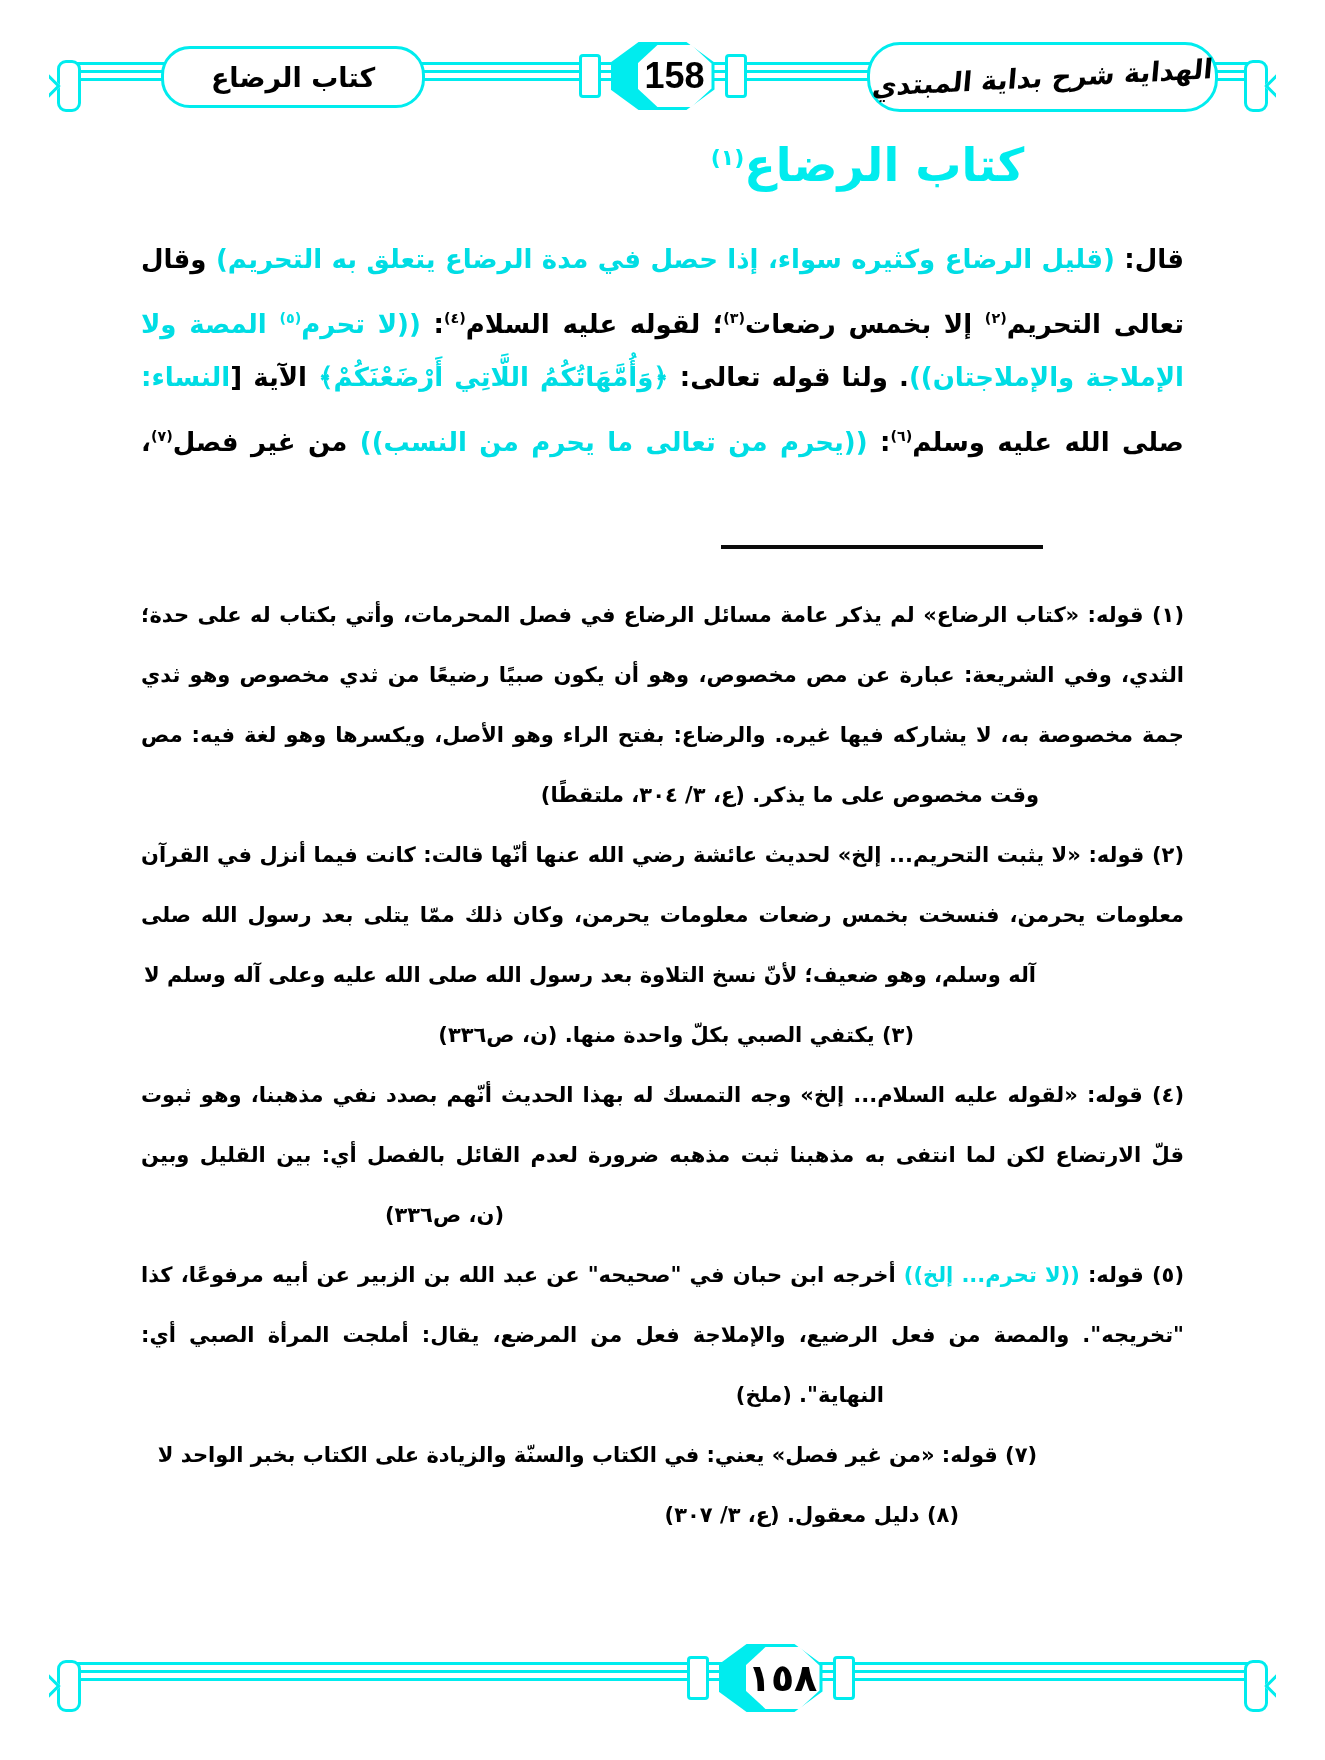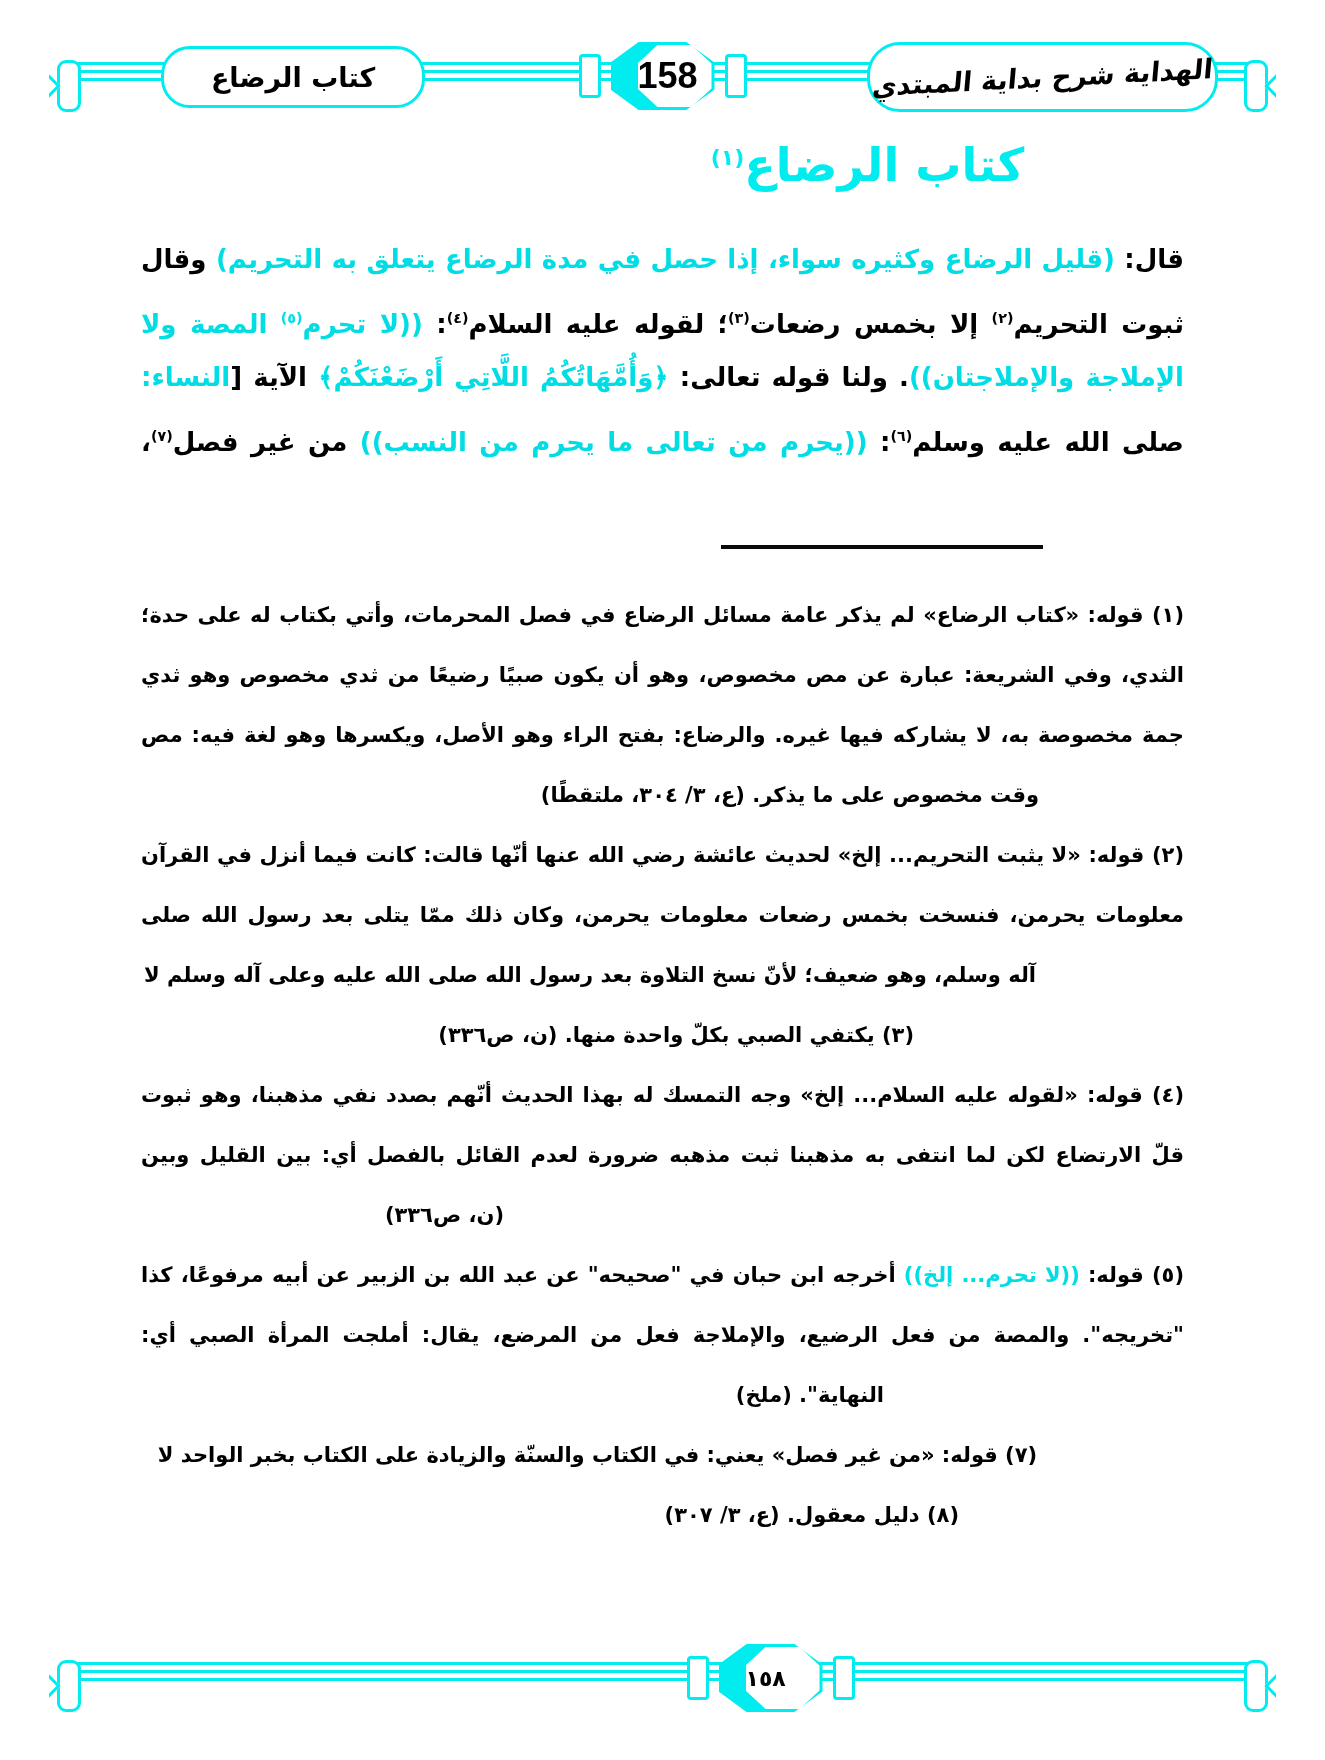--- a/index.html
+++ b/index.html
@@ -27,23 +27,23 @@
   .cart-right { right:58px; top:6px; width:345px; height:64px; border-radius:33px; font-size:27px; }
   .cart-right .calligraphy { transform:rotate(-3deg) skewX(-8deg); letter-spacing:-1px; }
   .medallion { position:absolute; top:6px; left:50%; transform:translateX(-50%);
                display:flex; align-items:center; gap:10px; }
   .conn { width:16px; height:38px; border:3px solid var(--accent); border-radius:4px; background:#fff; }
   .oct  { position:relative; width:104px; height:68px; }
   .oct .o-out { position:absolute; inset:0; background:var(--accent);
         clip-path:polygon(27% 0%,73% 0%,100% 30%,100% 70%,73% 100%,27% 100%,0% 70%,0% 30%); }
   .oct .o-in  { position:absolute; inset:3px; background:#fff;
         clip-path:polygon(27% 0%,73% 0%,100% 30%,100% 70%,73% 100%,27% 100%,0% 70%,0% 30%);
-        display:flex; align-items:center; justify-content:flex-end;margin-left:24px; }
+        display:flex; align-items:center; justify-content:center;margin-left:24px; }
   .pageno-latin  { font-family:"Liberation Sans", sans-serif; font-weight:bold; font-size:36px; }
-  .pageno-arabic { font-weight:bold; font-size:22px; }
+  .pageno-arabic { font-weight:bold; font-size:38px; }
   
   .doc-title {
     position:absolute; top:138px; left:50%; transform:translateX(calc(-50% + 205px));
     color:var(--accent); font-size:46px; font-weight:bold; white-space:nowrap;
   }
   .doc-title .sup { font-size:22px; vertical-align:super; }
   
   .body-text { position:absolute; top:230px; right:92px; left:92px; }
   .bline {
     height:59px; line-height:59px; overflow:hidden;
@@ -101,21 +101,21 @@
       <span class="calligraphy">الهداية شرح بداية المبتدي</span>
     </div>
   </div>
 
   <div class="doc-title">
     <span>كتاب الرضاع</span><span class="sup">(١)</span>
   </div>
 
   <div class="body-text" id="body-text">
       <div class="bline"><span class="ink">قال: </span><span class="cy">(قليل الرضاع وكثيره سواء، إذا حصل في مدة الرضاع يتعلق به التحريم)</span><span class="ink"> وقال الشافعي: لا</span></div>
-      <div class="bline"><span class="ink">ثبوت التحريم</span><span class="ink sup">(٢)</span><span class="ink"> إلا بخمس رضعات</span><span class="ink sup">(٣)</span><span class="ink">؛ لقوله عليه السلام</span><span class="ink sup">(٤)</span><span class="ink">: </span><span class="cy">((لا تحرم</span><span class="cy sup">(٥)</span><span class="cy"> المصة ولا المصتان ولا</span></div>
+      <div class="bline"><span class="ink">تعالى التحريم</span><span class="ink sup">(٢)</span><span class="ink"> إلا بخمس رضعات</span><span class="ink sup">(٣)</span><span class="ink">؛ لقوله عليه السلام</span><span class="ink sup">(٤)</span><span class="ink">: </span><span class="cy">((لا تحرم</span><span class="cy sup">(٥)</span><span class="cy"> المصة ولا المصتان ولا</span></div>
       <div class="bline"><span class="cy">الإملاجة والإملاجتان))</span><span class="ink">. ولنا قوله تعالى: </span><span class="cy">﴿وَأُمَّهَاتُكُمُ اللَّاتِي أَرْضَعْنَكُمْ﴾</span><span class="ink"> الآية [</span><span class="cy">النساء: ٢٣</span><span class="ink">]، وقوله</span></div>
       <div class="bline"><span class="ink">صلى الله عليه وسلم</span><span class="ink sup">(٦)</span><span class="ink">: </span><span class="cy">((يحرم من تعالى ما يحرم من النسب))</span><span class="ink"> من غير فصل</span><span class="ink sup">(٧)</span><span class="ink">، ولأنّ الحرمة</span></div>
     </div>
 
   <div class="fn-rule"></div>
 
   <div class="footnotes" id="footnotes">
       <div class="fline"><span class="ink">(١) قوله: «كتاب الرضاع» </span><span class="ink">لم يذكر عامة مسائل الرضاع في فصل المحرمات، وأتي بكتاب له على حدة؛ لما أنّ له أحكامًا</span></div>
       <div class="fline"><span class="ink">الثدي، وفي الشريعة: عبارة عن مص مخصوص، وهو أن يكون صبيًا رضيعًا من ثدي مخصوص وهو ثدي الآدمية في</span></div>
       <div class="fline"><span class="ink">جمة مخصوصة به، لا يشاركه فيها غيره. والرضاع: بفتح الراء وهو الأصل، ويكسرها وهو لغة فيه: مص اللبن من</span></div>

